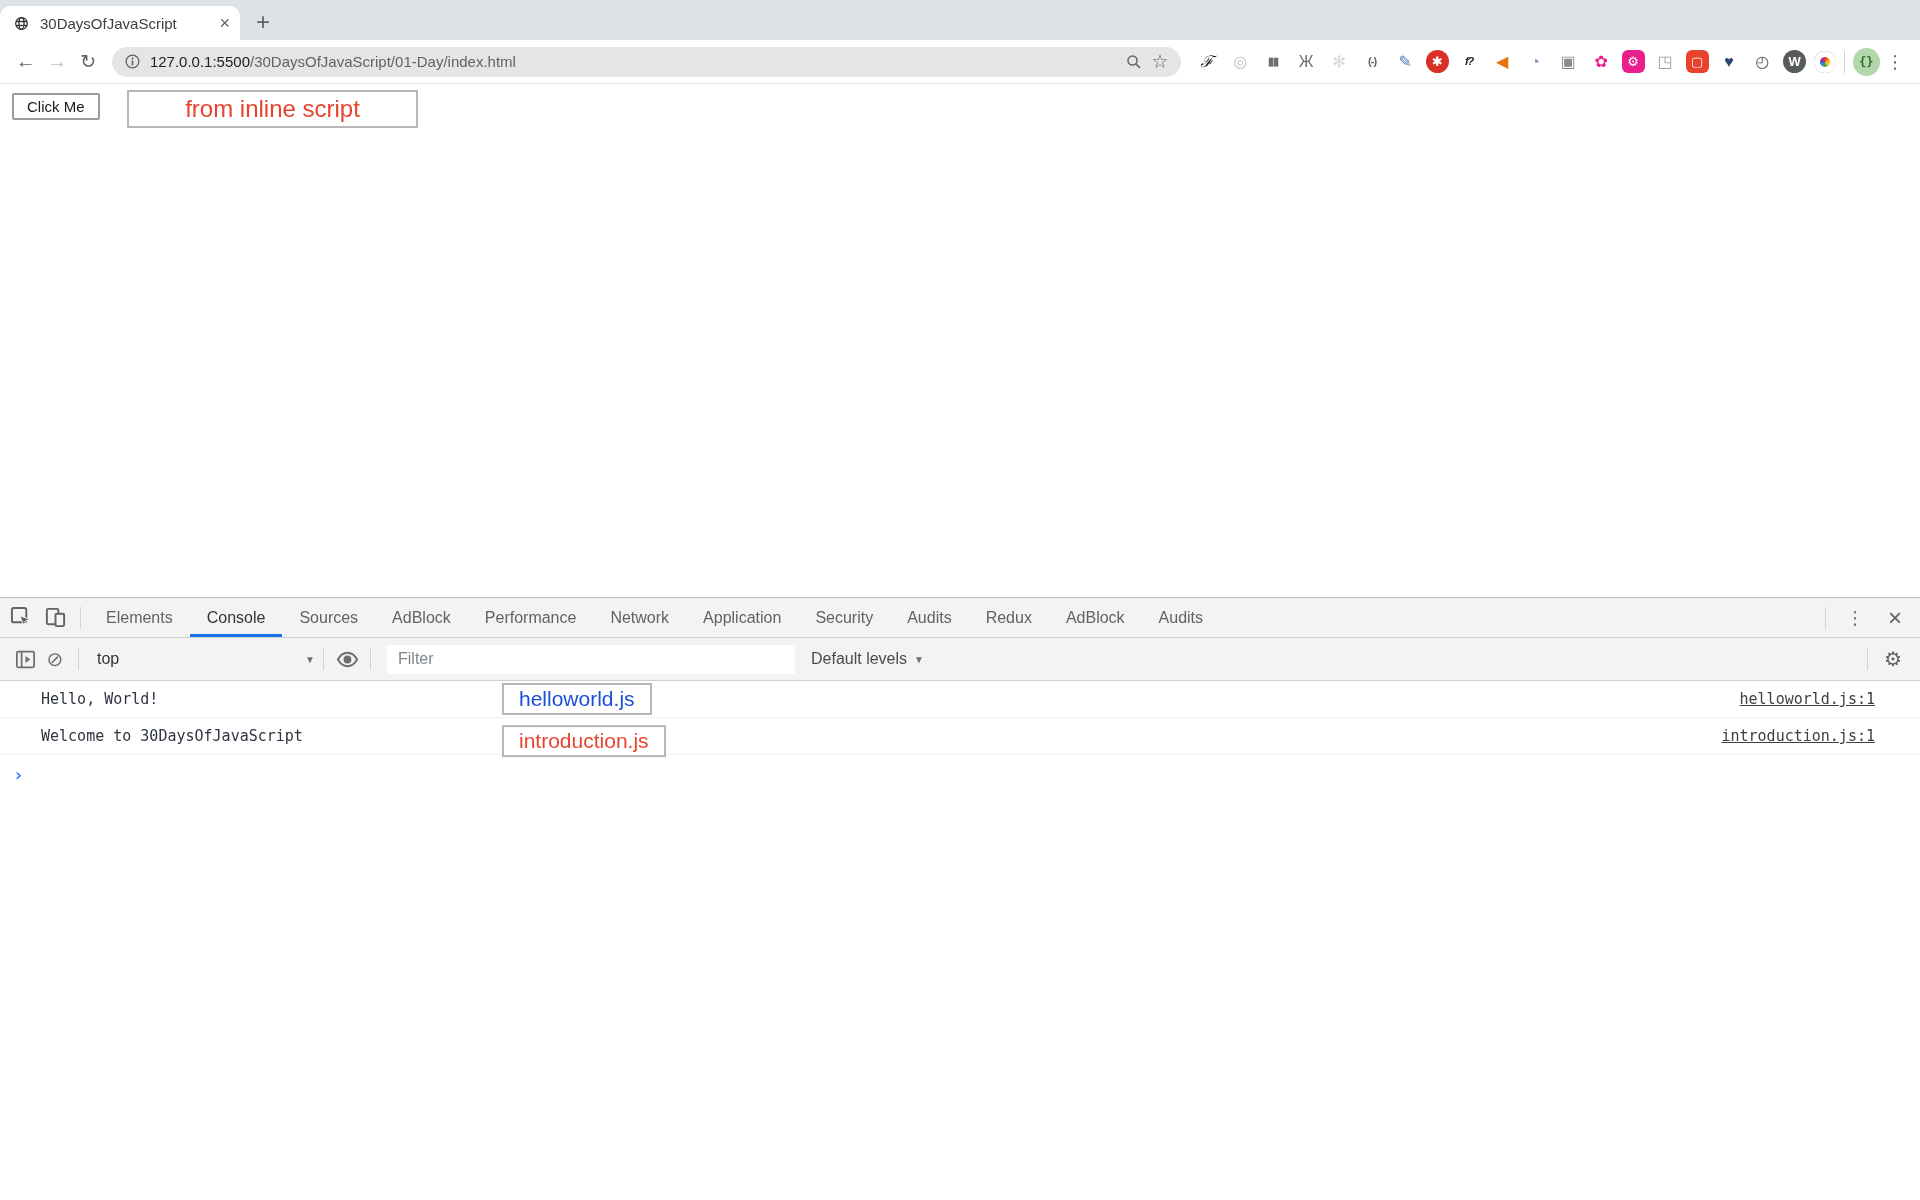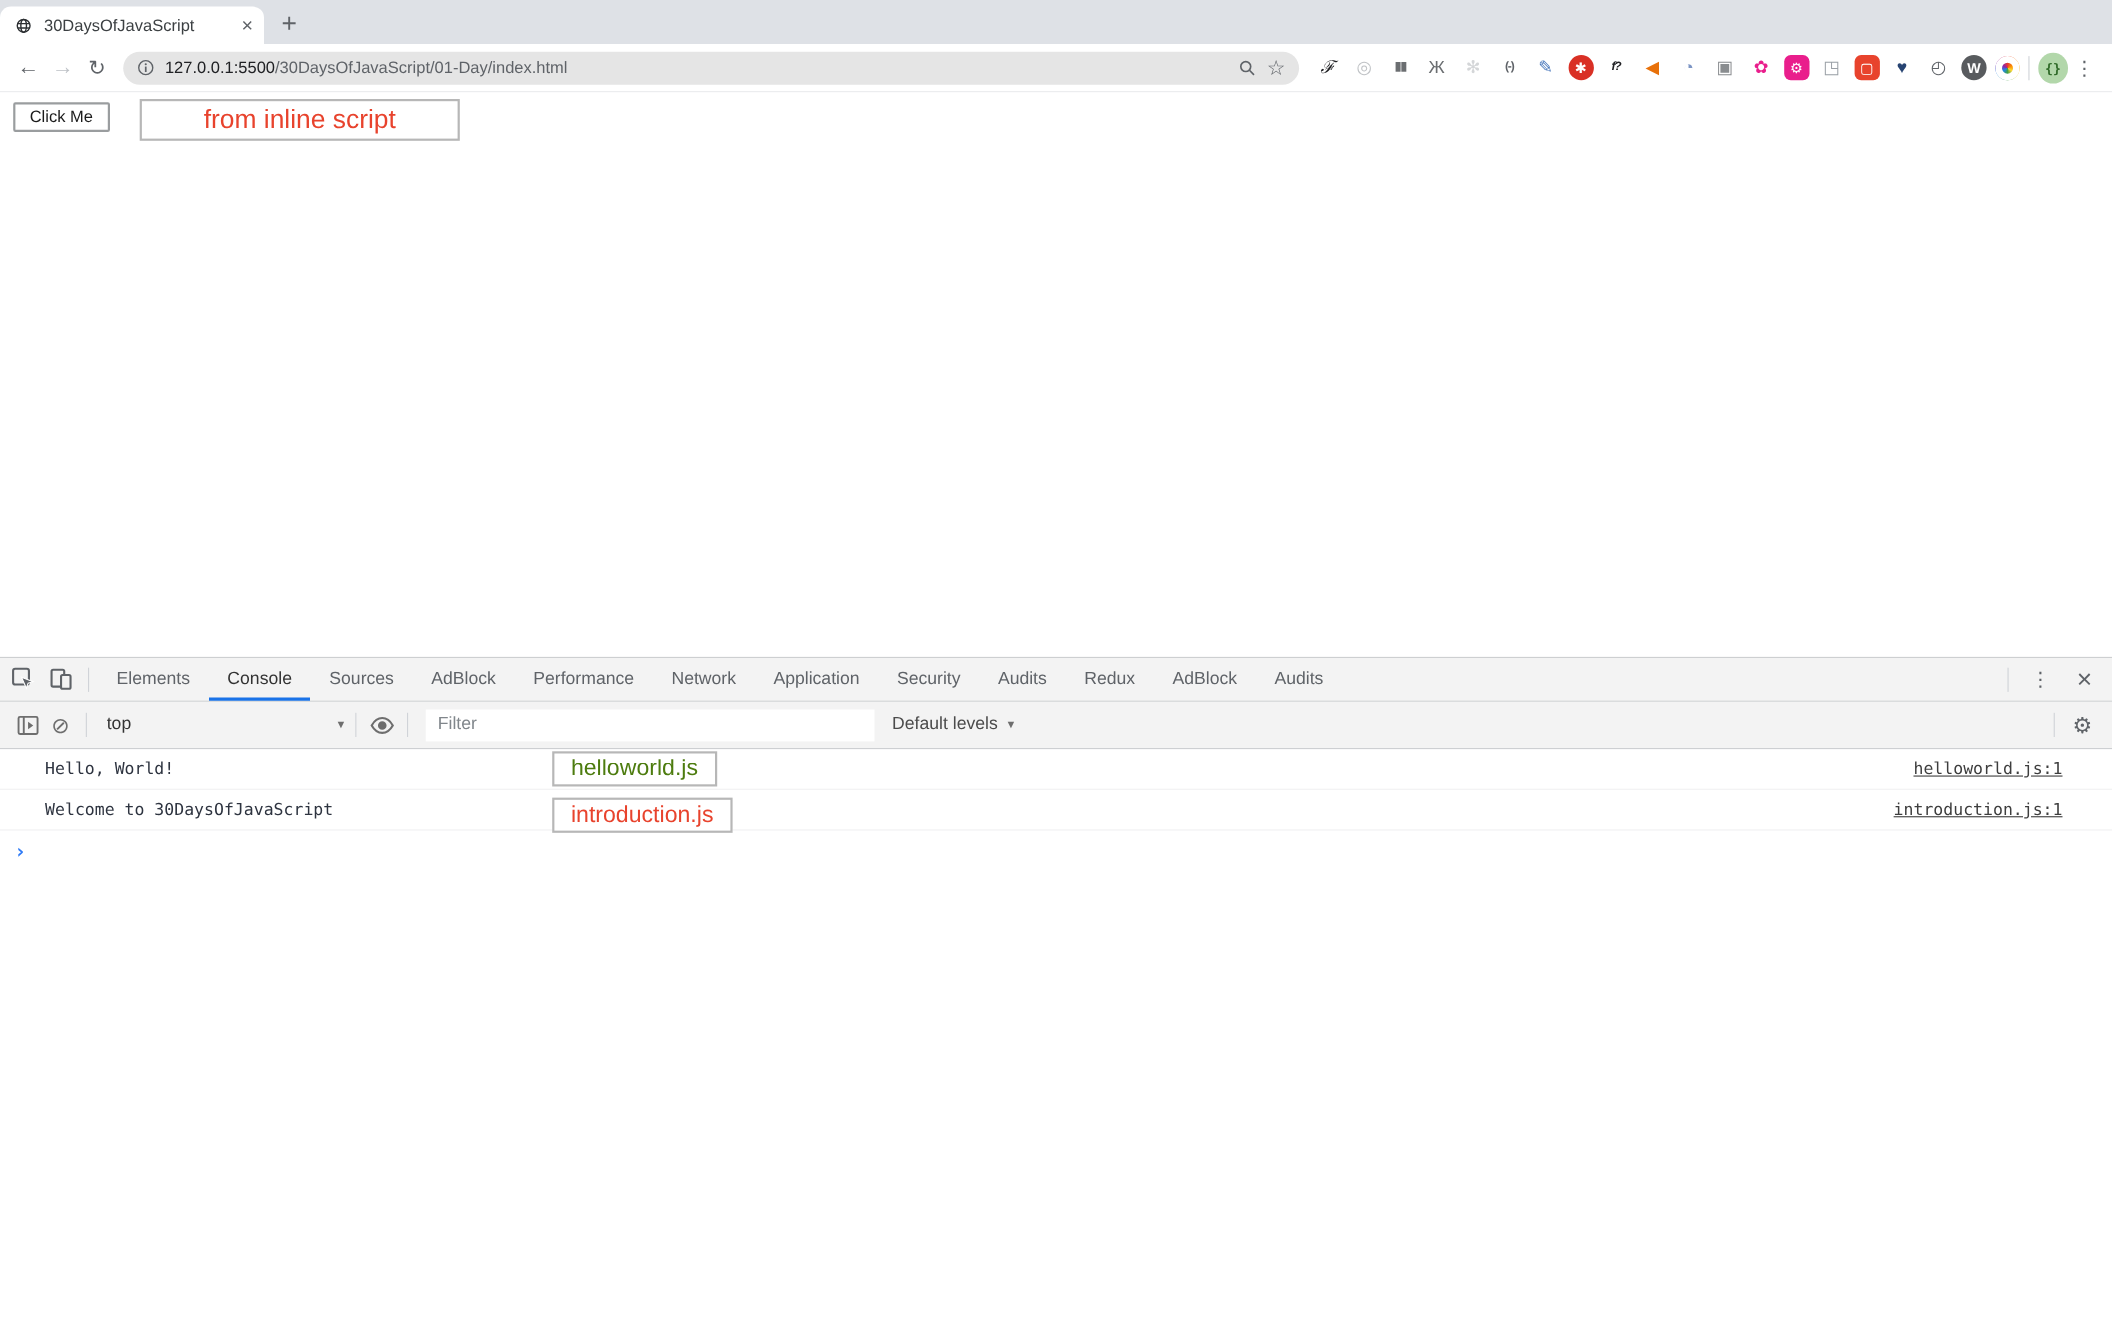--- a/index.html
+++ b/index.html
@@ -221,21 +221,21 @@
       <span class="caret">▼</span>
     </div>
     <span class="ct-spacer"></span>
     <span class="vsep"></span>
     <span class="gear">⚙</span>
   </div>
 
   <div id="console-rows">
       <div class="console-row">
         <span>Hello, World!</span>
-        <span class="badge" style="color: #4d7c0f;">helloworld.js</span>
+        <span class="badge" style="color: #1d4ed8;">helloworld.js</span>
         <a class="row-link">helloworld.js:1</a>
       </div>
       <div class="console-row">
         <span>Welcome to 30DaysOfJavaScript</span>
         <span class="badge badge-low" style="color: rgb(232, 67, 45);">introduction.js</span>
         <a class="row-link">introduction.js:1</a>
       </div>
     </div>
 
   <div class="prompt">

